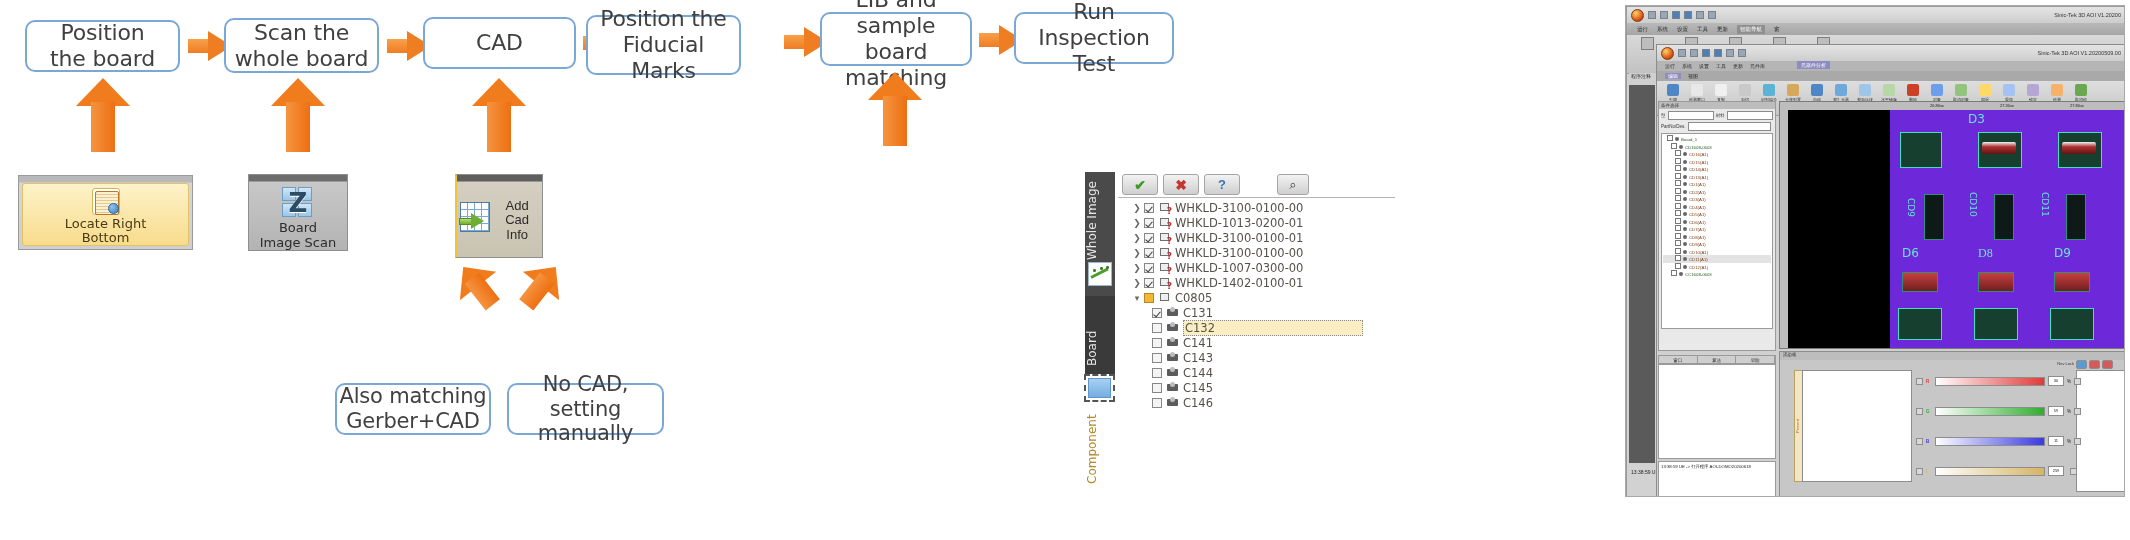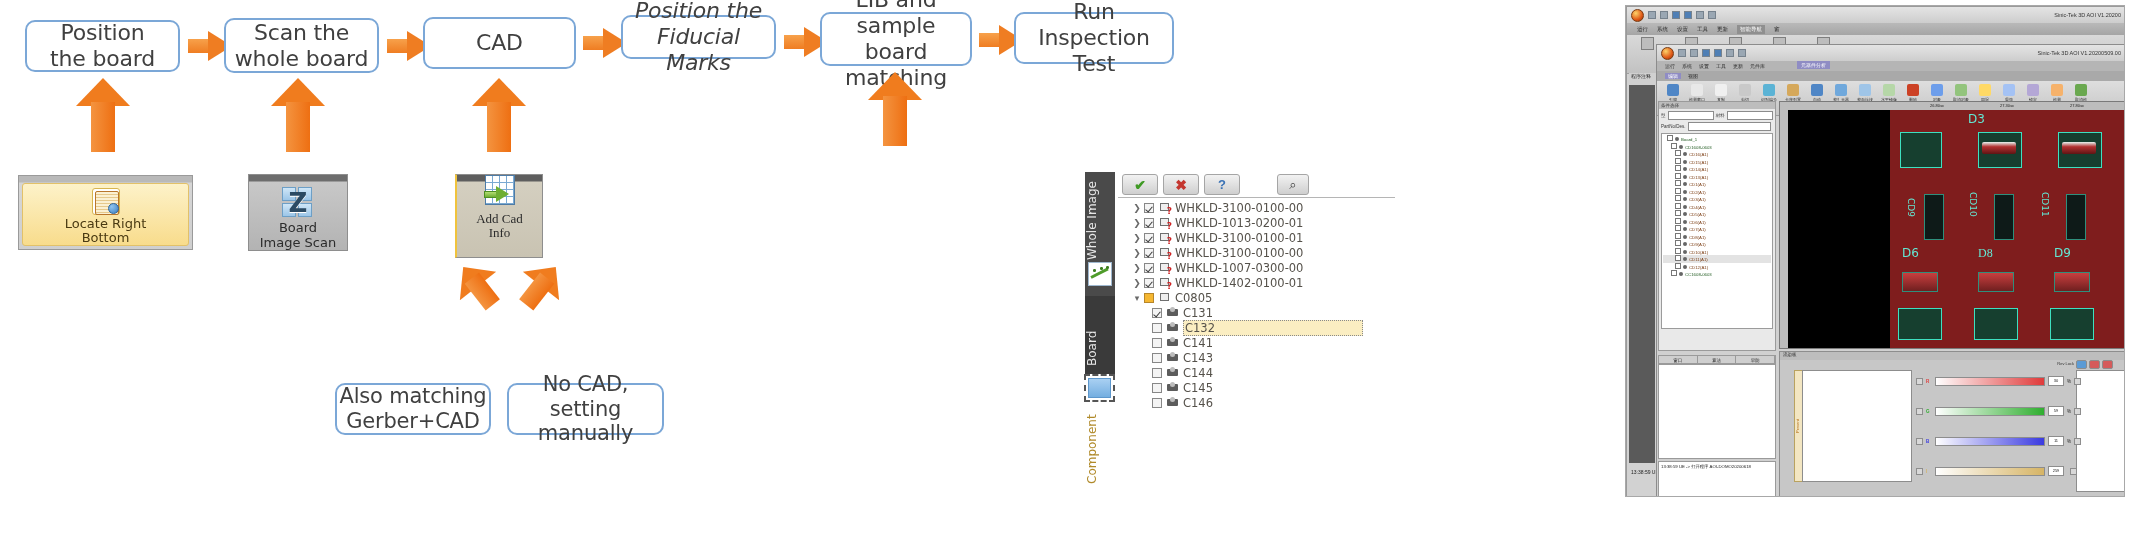--- a/index.html
+++ b/index.html
@@ -129,23 +129,23 @@
     position:absolute;left:2px;top:2px;width:28px;height:28px;
     color:#2b4a63;font-size:26px;font-weight:bold;line-height:28px;text-align:center;
     font-family:"DejaVu Sans", sans-serif;text-shadow:0 1px 0 #fff;
   }
 
   
   #cad-group{
     position:absolute;left:455px;top:174px;width:88px;height:84px;
     background:linear-gradient(to bottom,#5e5e5e 0px,#5e5e5e 6px,#d4cfc0 7px,#c9c3b2 100%);
     border:1px solid #8e8e8e;border-left:2px solid #f0c33c;box-sizing:border-box;
-    display:flex;flex-direction:column;align-items:center;
+    display:flex;flex-direction:row;align-items:center;padding-top:9px;
     color:#2c2c2c;font-size:13px;line-height:1.1;text-align:center;
-    font-family:Liberation Serif, serif;
+    font-family:Liberation Sans, sans-serif;
   }
   .cadtab-icon{position:relative;width:36px;height:34px;margin-bottom:3px;}
   .cadtab-icon .grid{
     position:absolute;left:3px;top:0;width:30px;height:30px;
     background:
       repeating-linear-gradient(to right,#ffffff 0px,#ffffff 6px,#7aa9d2 6px,#7aa9d2 7px),
       linear-gradient(to bottom,#6fa3d0 0px,#6fa3d0 7px,#ffffff 7px);
     border:1px solid #4e7ba5;box-sizing:border-box;
   }
   .cadtab-icon .hl{position:absolute;left:4px;width:28px;height:1px;background:#7aa9d2;}
@@ -321,21 +321,21 @@
     box-sizing:border-box;font-size:4.3px;color:#222;padding:2px;}
   #img-area{
     position:absolute;left:122px;top:56px;width:348px;height:248px;background:#000;border:1px solid #7a7a7a;
     box-sizing:border-box;overflow:hidden;
   }
   .ruler-top{position:absolute;left:0;top:0;width:348px;height:8px;background:#bdbdbd;font-size:4px;color:#222;}
   .ruler-top span{position:absolute;top:1px;}
   .ruler-left{position:absolute;left:0;top:8px;width:8px;height:240px;background:#bdbdbd;}
   .pcb{
     position:absolute;left:110px;top:8px;width:238px;height:284px;
-    background:#7f1d1d;
+    background:#6d28d9;
   }
   .pad-blk{position:absolute;background:#163f2f;border:1px solid #3ee0c0;}
   .solder{position:absolute;border-radius:2px;background:linear-gradient(to bottom,#e8f7f4,#b23030 40%,#5f1414);}
   .silk{position:absolute;color:#63e8d4;font-size:12px;font-family:"DejaVu Sans", sans-serif;}
   .silk.sm{font-size:9px;}
   .chip-dk{position:absolute;background:#0e1a18;border:1px solid #2f8f7c;}
   .conn{position:absolute;background:linear-gradient(to bottom,#c93f3f,#6f1f1f);border:1px solid #2f8f7c;}
   #bottom-panel{
     position:absolute;left:122px;top:306px;width:348px;height:146px;background:#c7c7c7;
     border:1px solid #8d8d8d;box-sizing:border-box;
@@ -369,21 +369,21 @@
 whole board</div>
   <div class="arrow-right" style="left:387px;top:31px;">
     <div class="shaft"></div>
       <div class="head"></div>
   </div>
   <div class="flow-box" style="left:423px;top:17px;width:153px;height:52px;">CAD</div>
   <div class="arrow-right" style="left:583px;top:28px;">
     <div class="shaft"></div>
       <div class="head"></div>
   </div>
-  <div class="flow-box" style="left:621px;top:15px;width:155px;height:44px;font-style:italic;">Position the
+  <div class="flow-box" style="left:586px;top:15px;width:155px;height:60px;">Position the
 Fiducial Marks</div>
   <div class="arrow-right" style="left:784px;top:27px;">
     <div class="shaft"></div>
       <div class="head"></div>
   </div>
   <div class="flow-box" style="left:820px;top:12px;width:152px;height:54px;">LIB and sample
 board matching</div>
   <div class="arrow-right" style="left:979px;top:25px;">
     <div class="shaft"></div>
       <div class="head"></div>

